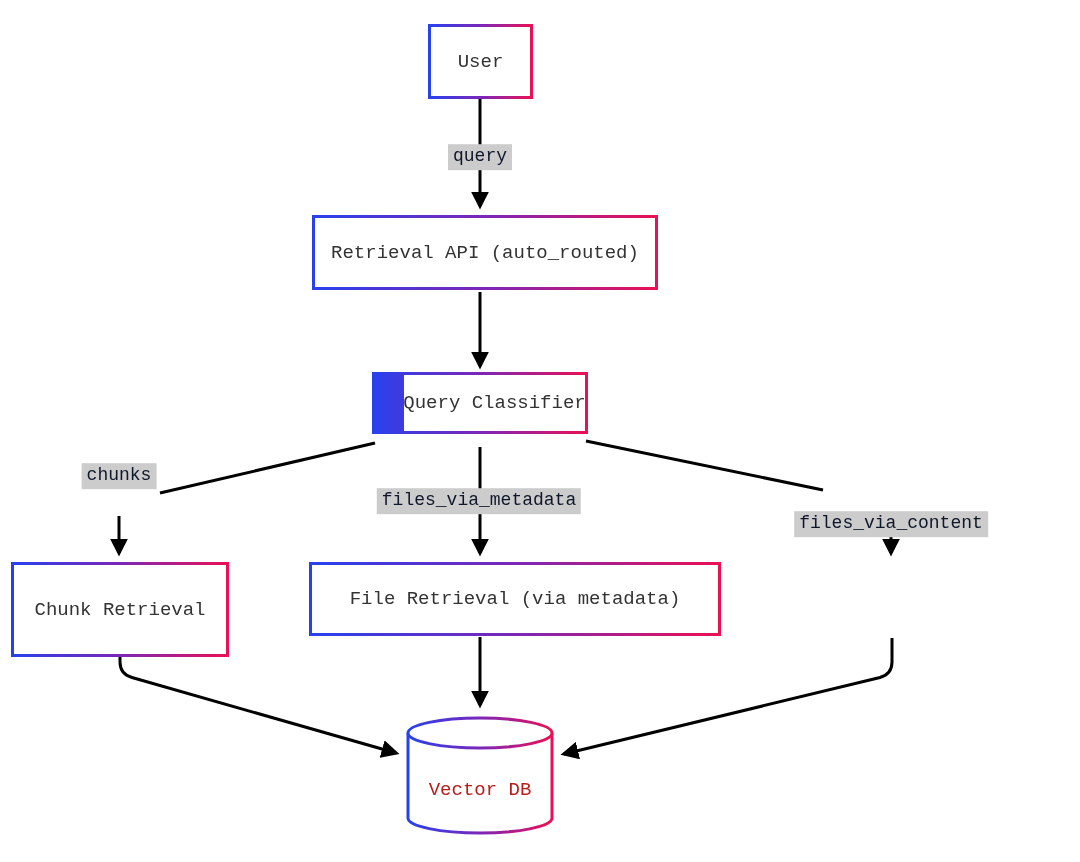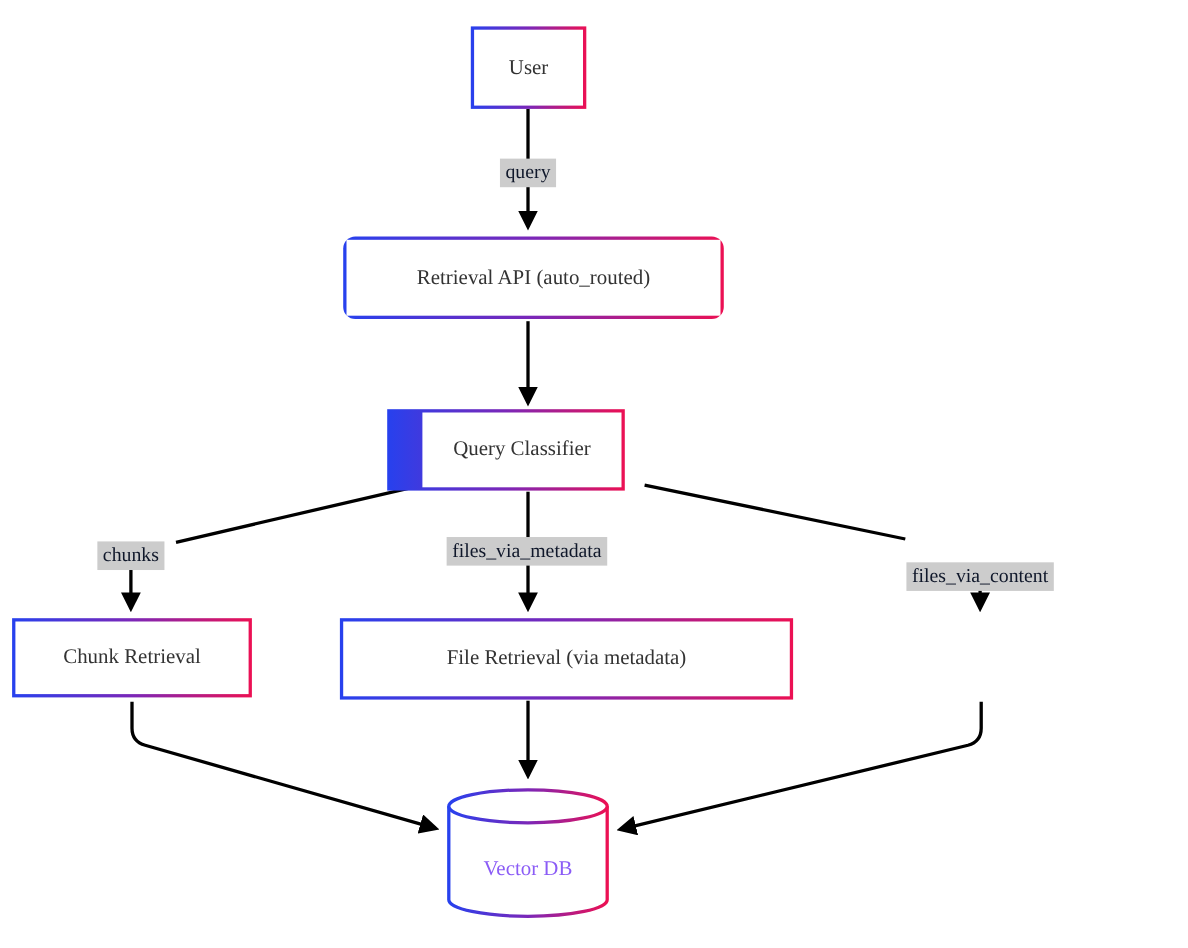--- a/index.html
+++ b/index.html
@@ -1,21 +1,21 @@
 <!DOCTYPE html>
 <html><head>
 <meta charset="utf-8">
 <style>
   html, body { margin: 0; padding: 0; background: #ffffff; }
   #canvas {
     position: relative;
     width: 1080px;
     height: 862px;
     background: #ffffff;
-    font-family: Liberation Serif, serif;
+    font-family: Liberation Mono, monospace;
     overflow: hidden;
   }
   #edges-svg {
     position: absolute;
     left: 0; top: 0;
     width: 1080px; height: 862px;
     z-index: 1;
   }
   .node {
     position: absolute;
@@ -43,34 +43,34 @@
     color: #0f172a;
     font-size: 18px;
     line-height: 1.2;
     padding: 2px 5px;
     white-space: nowrap;
   }
   .cyl-label {
     position: absolute;
     z-index: 3;
     transform: translate(-50%, -50%);
-    color: #8b5cf6;
+    color: #b91c1c;
     font-size: 19px;
     white-space: nowrap;
   }
   
   #node-user            { left: 428px; top: 24px;  width: 105px; height: 75px; }
-  #node-retrieval-api   { left: 312px; top: 215px; width: 346px; height: 75px; border-radius: 11px; }
-  #node-query-classifier{ left: 352px; top: 372px; width: 216px; height: 74px; padding-left: 32px; }
-  #node-chunk-retrieval { left: 11px;  top: 562px; width: 218px; height: 72px; }
+  #node-retrieval-api   { left: 312px; top: 215px; width: 346px; height: 75px; }
+  #node-query-classifier{ left: 372px; top: 372px; width: 216px; height: 62px; padding-left: 32px; }
+  #node-chunk-retrieval { left: 11px;  top: 562px; width: 218px; height: 95px; }
   #node-file-metadata   { left: 309px; top: 562px; width: 412px; height: 74px; }
   #node-file-content    { left: 732px; top: 561px; width: 321px; height: 76px; }
   
   #label-query    { left: 480px; top: 157px; }
-  #label-chunks   { left: 119px; top: 505px; }
+  #label-chunks   { left: 119px; top: 476px; }
   #label-metadata { left: 479px; top: 501px; }
   #label-content  { left: 891px; top: 524px; }
   #label-vectordb { left: 480px; top: 790px; }
 </style>
 </head>
 <body>
 
 <div id="canvas">
 
   <svg id="edges-svg" viewBox="0 0 1080 862" xmlns="http://www.w3.org/2000/svg">

